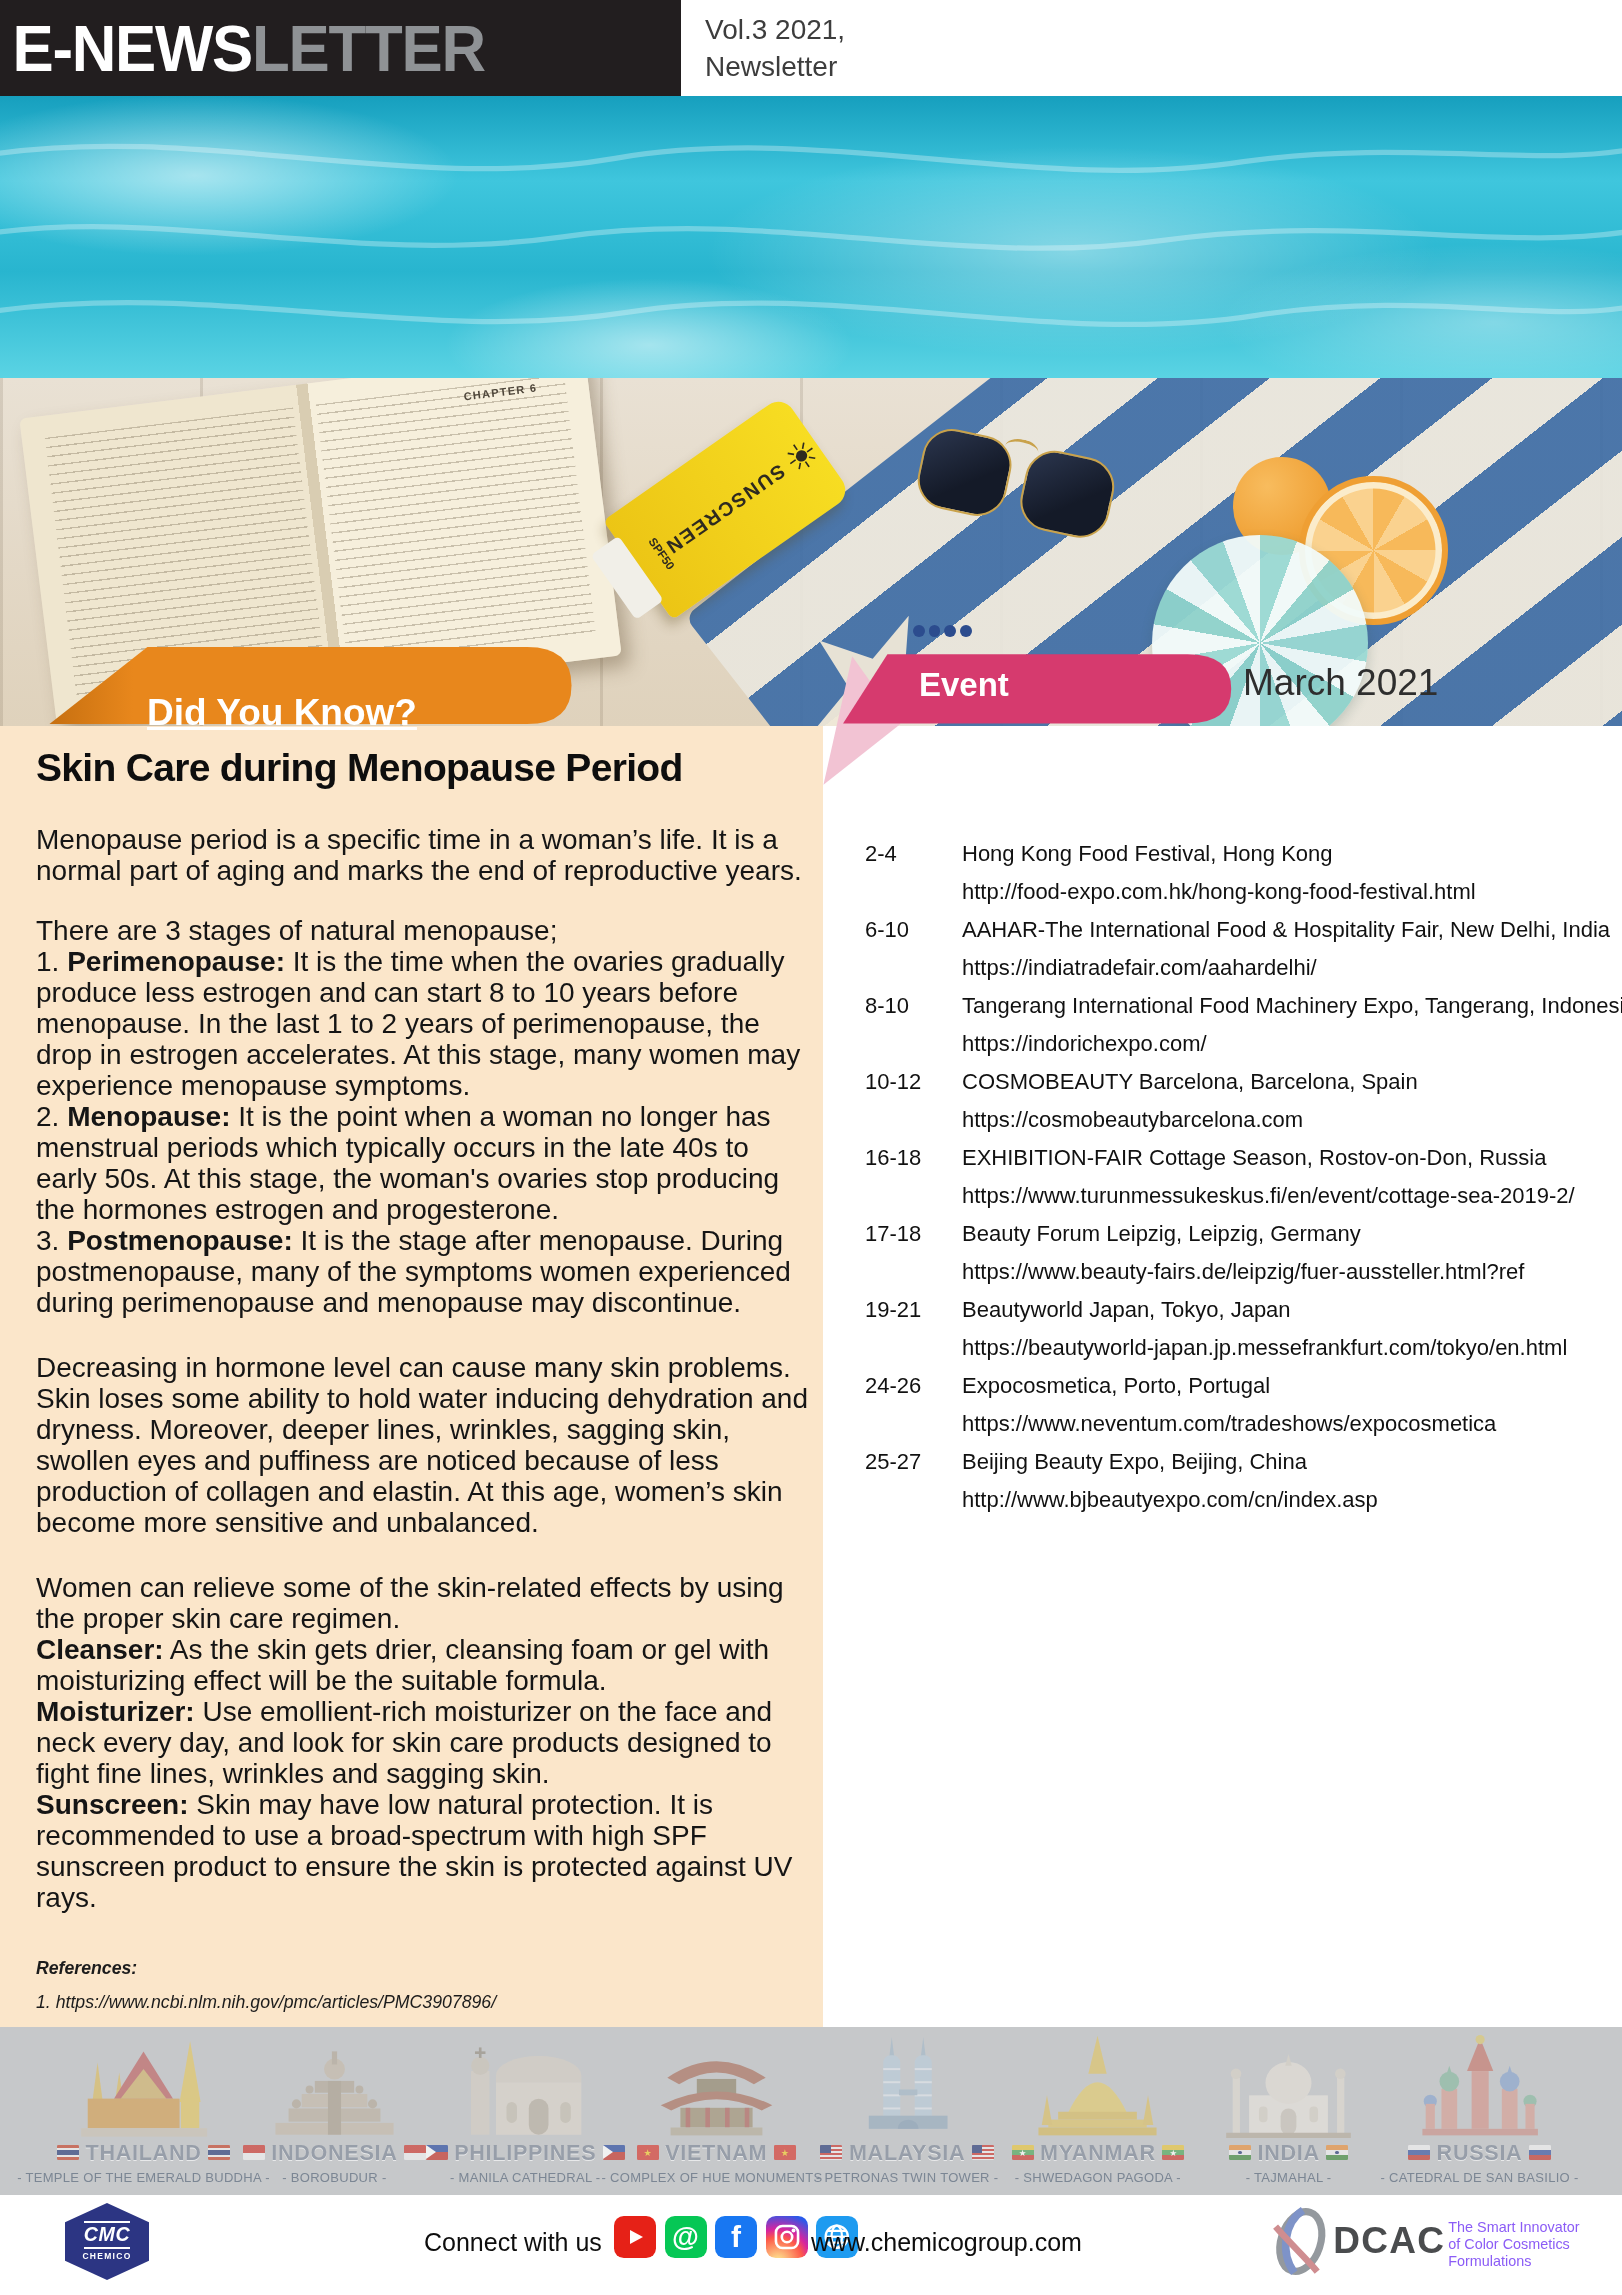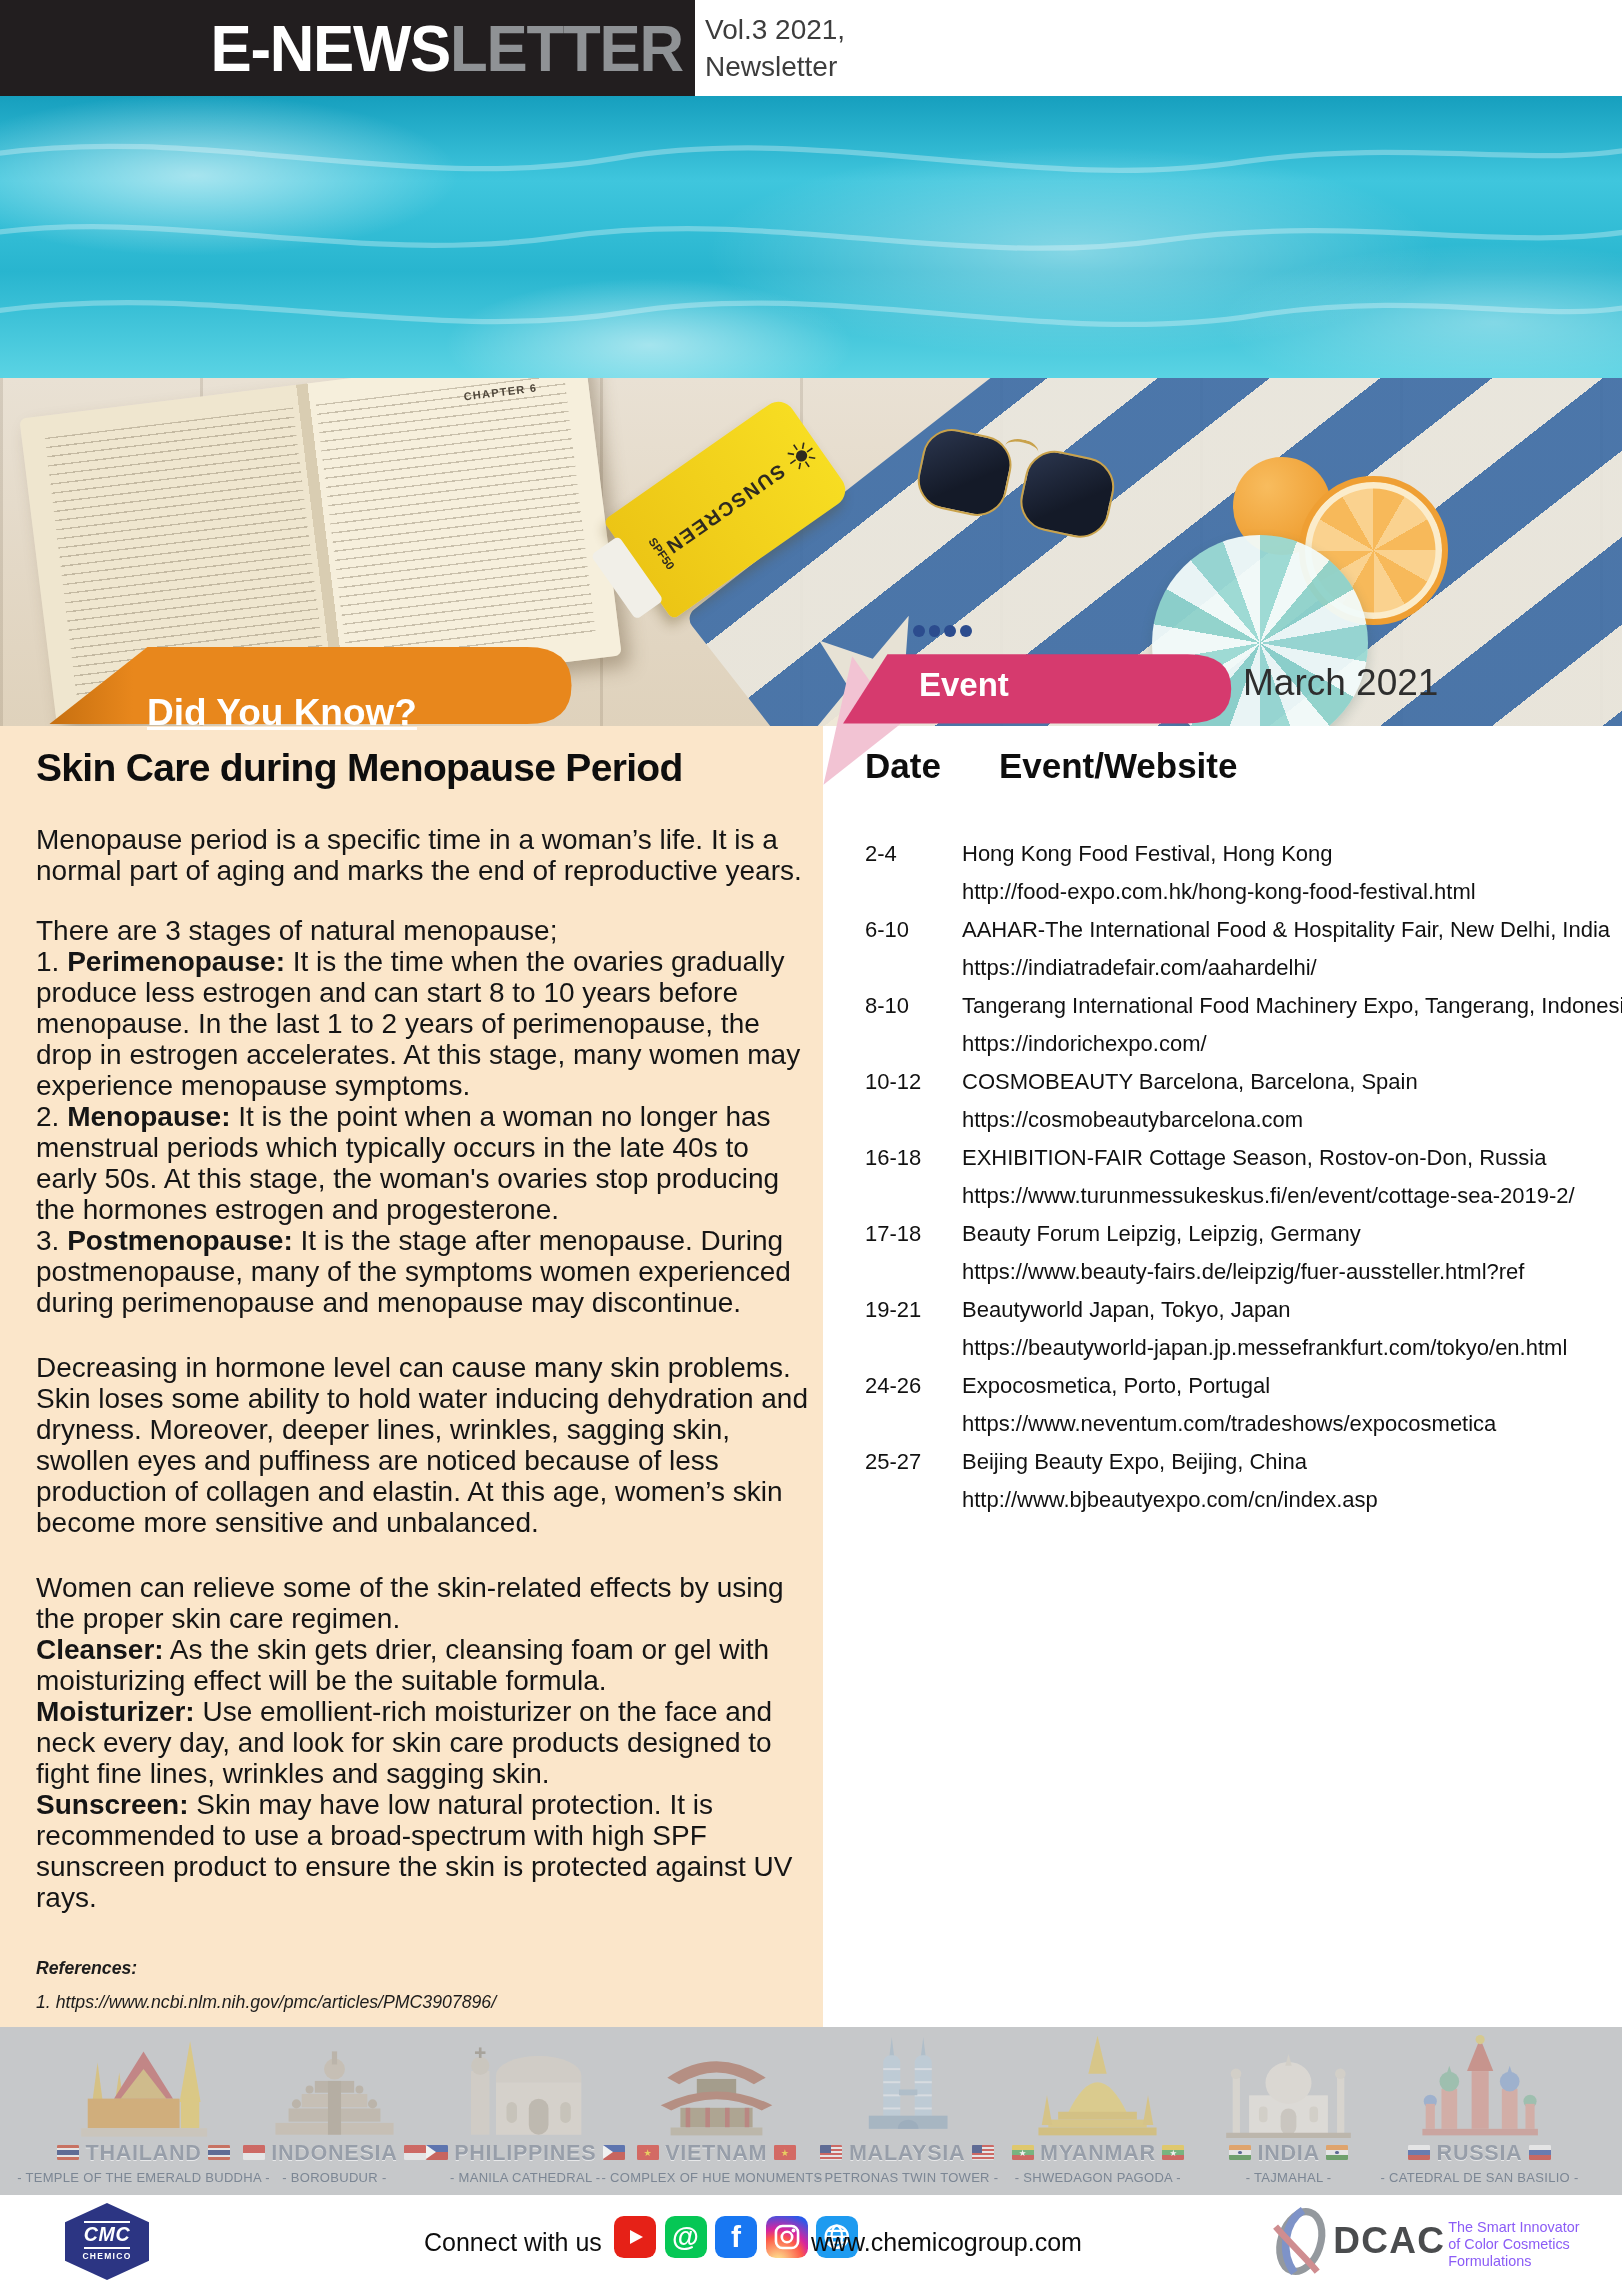--- a/index.html
+++ b/index.html
@@ -3,21 +3,21 @@
 <meta charset="utf-8">
 <title>E-Newsletter</title>
 <style>
   html,body{margin:0;padding:0;background:#ffffff;}
   .page{position:relative;width:1623px;height:2295px;background:#ffffff;overflow:hidden;
         font-family:"Liberation Sans",sans-serif;}
 
   
   .header{position:absolute;left:0;top:0;width:1623px;height:96px;background:#ffffff;}
   .brandbar{position:absolute;left:0;top:0;width:681px;height:96px;background:#221e1f;
-            display:flex;align-items:center;justify-content:flex-end;padding-left:14px;}
+            display:flex;align-items:center;justify-content:flex-start;}
   .brand{font-size:65px;font-weight:700;letter-spacing:-1.3px;white-space:nowrap;transform:scaleX(.95);}
   .brand .w{color:#ffffff;}
   .brand .g{color:#8f9295;}
   .volbox{position:absolute;left:705px;top:10.5px;font-size:28px;line-height:37px;color:#3d3d3d;}
   .cahb{position:absolute;left:1106px;top:5.2px;height:86px;display:flex;align-items:center;}
   .cahb-name{font-size:58px;font-weight:700;color:#82c25e;letter-spacing:0.7px;margin-left:9.2px;}
   .cahb-tag{font-size:19px;line-height:22px;color:#9b9b9b;margin-left:10.5px;margin-top:5.2px;}
 
   
   .water{position:absolute;left:0;top:96px;width:1623px;height:283px;overflow:hidden;
@@ -233,24 +233,20 @@
     <p><span class="b">Cleanser:</span><span> As the skin gets drier, cleansing foam or gel with moisturizing effect will be the suitable formula.</span></p>
     <p><span class="b">Moisturizer:</span><span> Use emollient-rich moisturizer on the face and neck every day, and look for skin care products designed to fight fine lines, wrinkles and sagging skin.</span></p>
     <p><span class="b">Sunscreen:</span><span> Skin may have low natural protection. It is recommended to use a broad-spectrum with high SPF sunscreen product to ensure the skin is protected against UV rays.</span></p>
     <div class="refs">
       <div class="rt">References:</div>
       <div class="ri">1. https://www.ncbi.nlm.nih.gov/pmc/articles/PMC3907896/</div>
       <div class="ri">2. https://www.acog.org/womens-health/faqs/the-menopause-years</div>
     </div>
   </div>
 
-  <div class="ev-head">
-    <span>Date</span>
-    <span class="c2">Event/Website</span>
-  </div>
   <div class="ev-list">
     <div class="ev">
       <div class="ev-line1">
           <span class="ev-date">2-4</span>
           <span class="ev-name">Hong Kong Food Festival, Hong Kong</span>
         </div>
       <div class="ev-url">http://food-expo.com.hk/hong-kong-food-festival.html</div>
     </div>
     <div class="ev">
       <div class="ev-line1">

